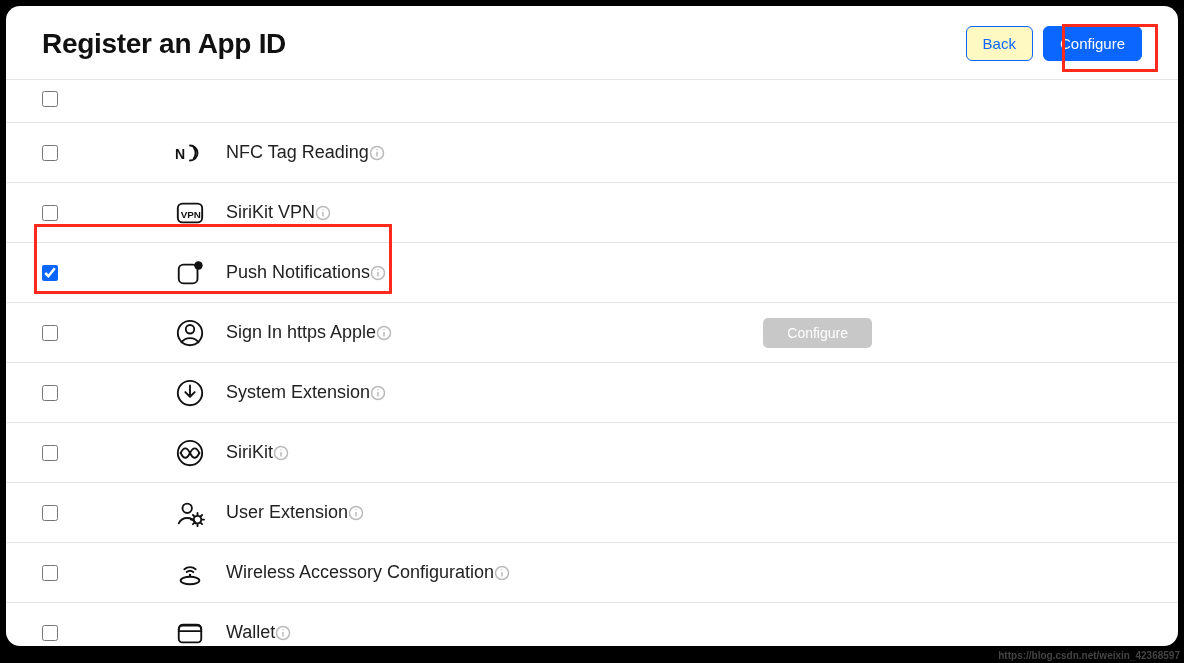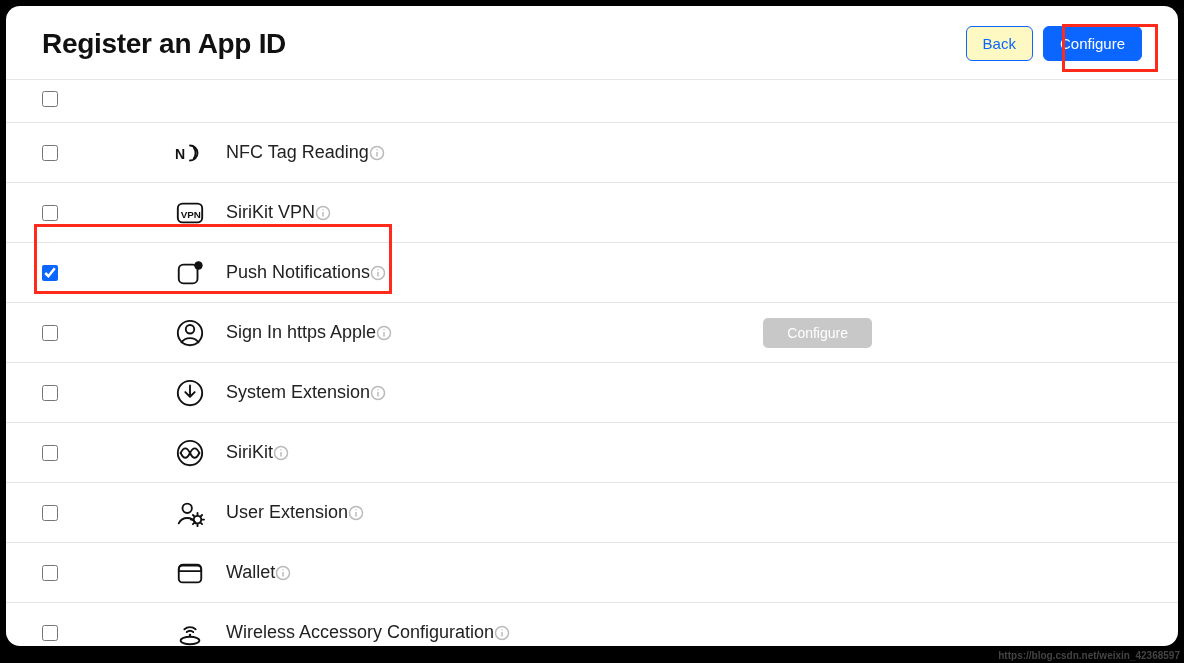--- a/index.html
+++ b/index.html
@@ -217,51 +217,51 @@
             </span>
           </div>
         </div>
         <div class="row">
           <div class="check-cell">
             <input type="checkbox" style="">
           </div>
           <div class="spacer-cell"></div>
           <div class="icon-cell">
             <svg viewBox="0 0 32 32">
-              <rect x="4" y="8" width="24" height="18" rx="4" stroke="#111" stroke-width="2" fill="none" stroke-linecap="round" stroke-linejoin="round"></rect>
-              <path d="M4 14 h24" stroke="#111" stroke-width="2" fill="none" stroke-linecap="round" stroke-linejoin="round"></path>
-              <path d="M4 12 q0 -5 5 -5 h14 q5 0 5 5" stroke="#111" stroke-width="2" fill="none" stroke-linecap="round" stroke-linejoin="round"></path>
-            </svg>
-          </div>
-          <div class="label-cell">
-            <span>Wallet</span>
-            <span class="info-icon">
-              <svg viewBox="0 0 16 16" fill="none" stroke="#bbb" stroke-width="1.5">
-                <circle cx="8" cy="8" r="6.5"></circle>
-                <line x1="8" y1="7" x2="8" y2="11.5"></line>
-                <circle cx="8" cy="4.7" r="0.7" fill="#bbb" stroke="none"></circle>
-              </svg>
-            </span>
-          </div>
-        </div>
-        <div class="row">
-          <div class="check-cell">
-            <input type="checkbox" style="">
-          </div>
-          <div class="spacer-cell"></div>
-          <div class="icon-cell">
-            <svg viewBox="0 0 32 32">
               <ellipse cx="16" cy="24" rx="10" ry="4" stroke="#111" stroke-width="2" fill="none" stroke-linecap="round" stroke-linejoin="round"></ellipse>
               <path d="M10 12 a9 9 0 0 1 12 0" stroke="#111" stroke-width="2" fill="none" stroke-linecap="round" stroke-linejoin="round"></path>
               <path d="M12.5 15 a5.5 5.5 0 0 1 7 0" stroke="#111" stroke-width="2" fill="none" stroke-linecap="round" stroke-linejoin="round"></path>
               <circle cx="16" cy="18" r="1.3" fill="#111"></circle>
             </svg>
           </div>
           <div class="label-cell">
             <span>Wireless Accessory Configuration</span>
+            <span class="info-icon">
+              <svg viewBox="0 0 16 16" fill="none" stroke="#bbb" stroke-width="1.5">
+                <circle cx="8" cy="8" r="6.5"></circle>
+                <line x1="8" y1="7" x2="8" y2="11.5"></line>
+                <circle cx="8" cy="4.7" r="0.7" fill="#bbb" stroke="none"></circle>
+              </svg>
+            </span>
+          </div>
+        </div>
+        <div class="row">
+          <div class="check-cell">
+            <input type="checkbox" style="">
+          </div>
+          <div class="spacer-cell"></div>
+          <div class="icon-cell">
+            <svg viewBox="0 0 32 32">
+              <rect x="4" y="8" width="24" height="18" rx="4" stroke="#111" stroke-width="2" fill="none" stroke-linecap="round" stroke-linejoin="round"></rect>
+              <path d="M4 14 h24" stroke="#111" stroke-width="2" fill="none" stroke-linecap="round" stroke-linejoin="round"></path>
+              <path d="M4 12 q0 -5 5 -5 h14 q5 0 5 5" stroke="#111" stroke-width="2" fill="none" stroke-linecap="round" stroke-linejoin="round"></path>
+            </svg>
+          </div>
+          <div class="label-cell">
+            <span>Wallet</span>
             <span class="info-icon">
               <svg viewBox="0 0 16 16" fill="none" stroke="#bbb" stroke-width="1.5">
                 <circle cx="8" cy="8" r="6.5"></circle>
                 <line x1="8" y1="7" x2="8" y2="11.5"></line>
                 <circle cx="8" cy="4.7" r="0.7" fill="#bbb" stroke="none"></circle>
               </svg>
             </span>
           </div>
         </div>
       </div>

